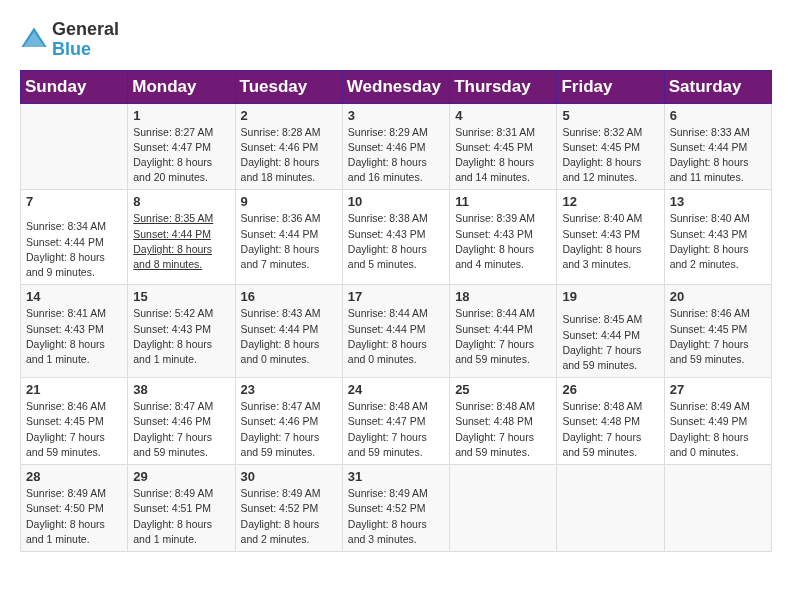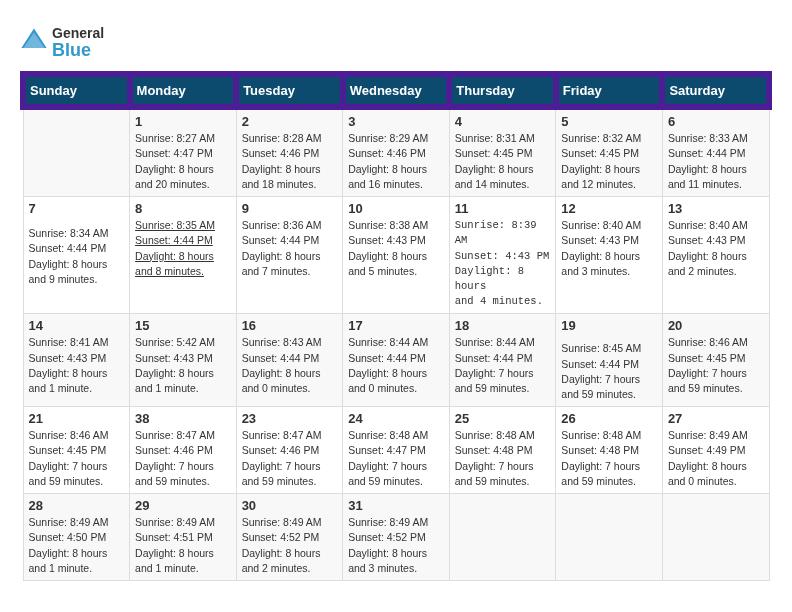--- a/index.html
+++ b/index.html
@@ -19,24 +19,23 @@
     .logo {
       display: flex;
       align-items: center;
     }
     .logo-text {
       display: flex;
       flex-direction: column;
       line-height: 1.1;
     }
     .logo-general {
-      font-size: 14px;
+      font-size: 18px;
       font-weight: bold;
       color: #333;
-      margin-top: 6px;
     }
     .logo-blue {
       font-size: 18px;
       font-weight: bold;
       color: #3399cc;
     }
     .logo-icon {
       width: 28px;
       height: 28px;
       margin-right: 4px;
@@ -52,27 +51,27 @@
     .location {
       font-size: 16px;
       color: #555;
     }
     table {
       width: 100%;
       border-collapse: collapse;
       table-layout: fixed;
     }
     thead tr th {
-      background-color: #0c4a6e;
+      background-color: #701a75;
       color: #fff;
-      font-size: 13px;
+      font-size: 17px;
       font-weight: bold;
       padding: 6px 4px;
       text-align: left;
-      border: 6px solid #4c1d95;
+      border: 1px solid #4c1d95;
     }
     tbody tr td {
       border: 1px solid #ddd;
       vertical-align: top;
       padding: 4px 5px;
       font-size: 11px;
       color: #333;
       height: 85px;
       background: #fff;
     }
@@ -197,21 +196,21 @@
         </td>
         <td>
           <span class="day-number">10</span>
           <div class="cell-info" style="white-space: pre-line;">Sunrise: 8:38 AM
 Sunset: 4:43 PM
 Daylight: 8 hours
 and 5 minutes.</div>
         </td>
         <td>
           <span class="day-number">11</span>
-          <div class="cell-info" style="white-space: pre-line; font-family: Liberation Mono, monospace;">Sunrise: 8:39 AM
+          <div class="cell-info" style="white-space: pre-line;">Sunrise: 8:39 AM
 Sunset: 4:43 PM
 Daylight: 8 hours
 and 4 minutes.</div>
         </td>
         <td>
           <span class="day-number">12</span>
           <div class="cell-info" style="white-space: pre-line;">Sunrise: 8:40 AM
 Sunset: 4:43 PM
 Daylight: 8 hours
 and 3 minutes.</div>

